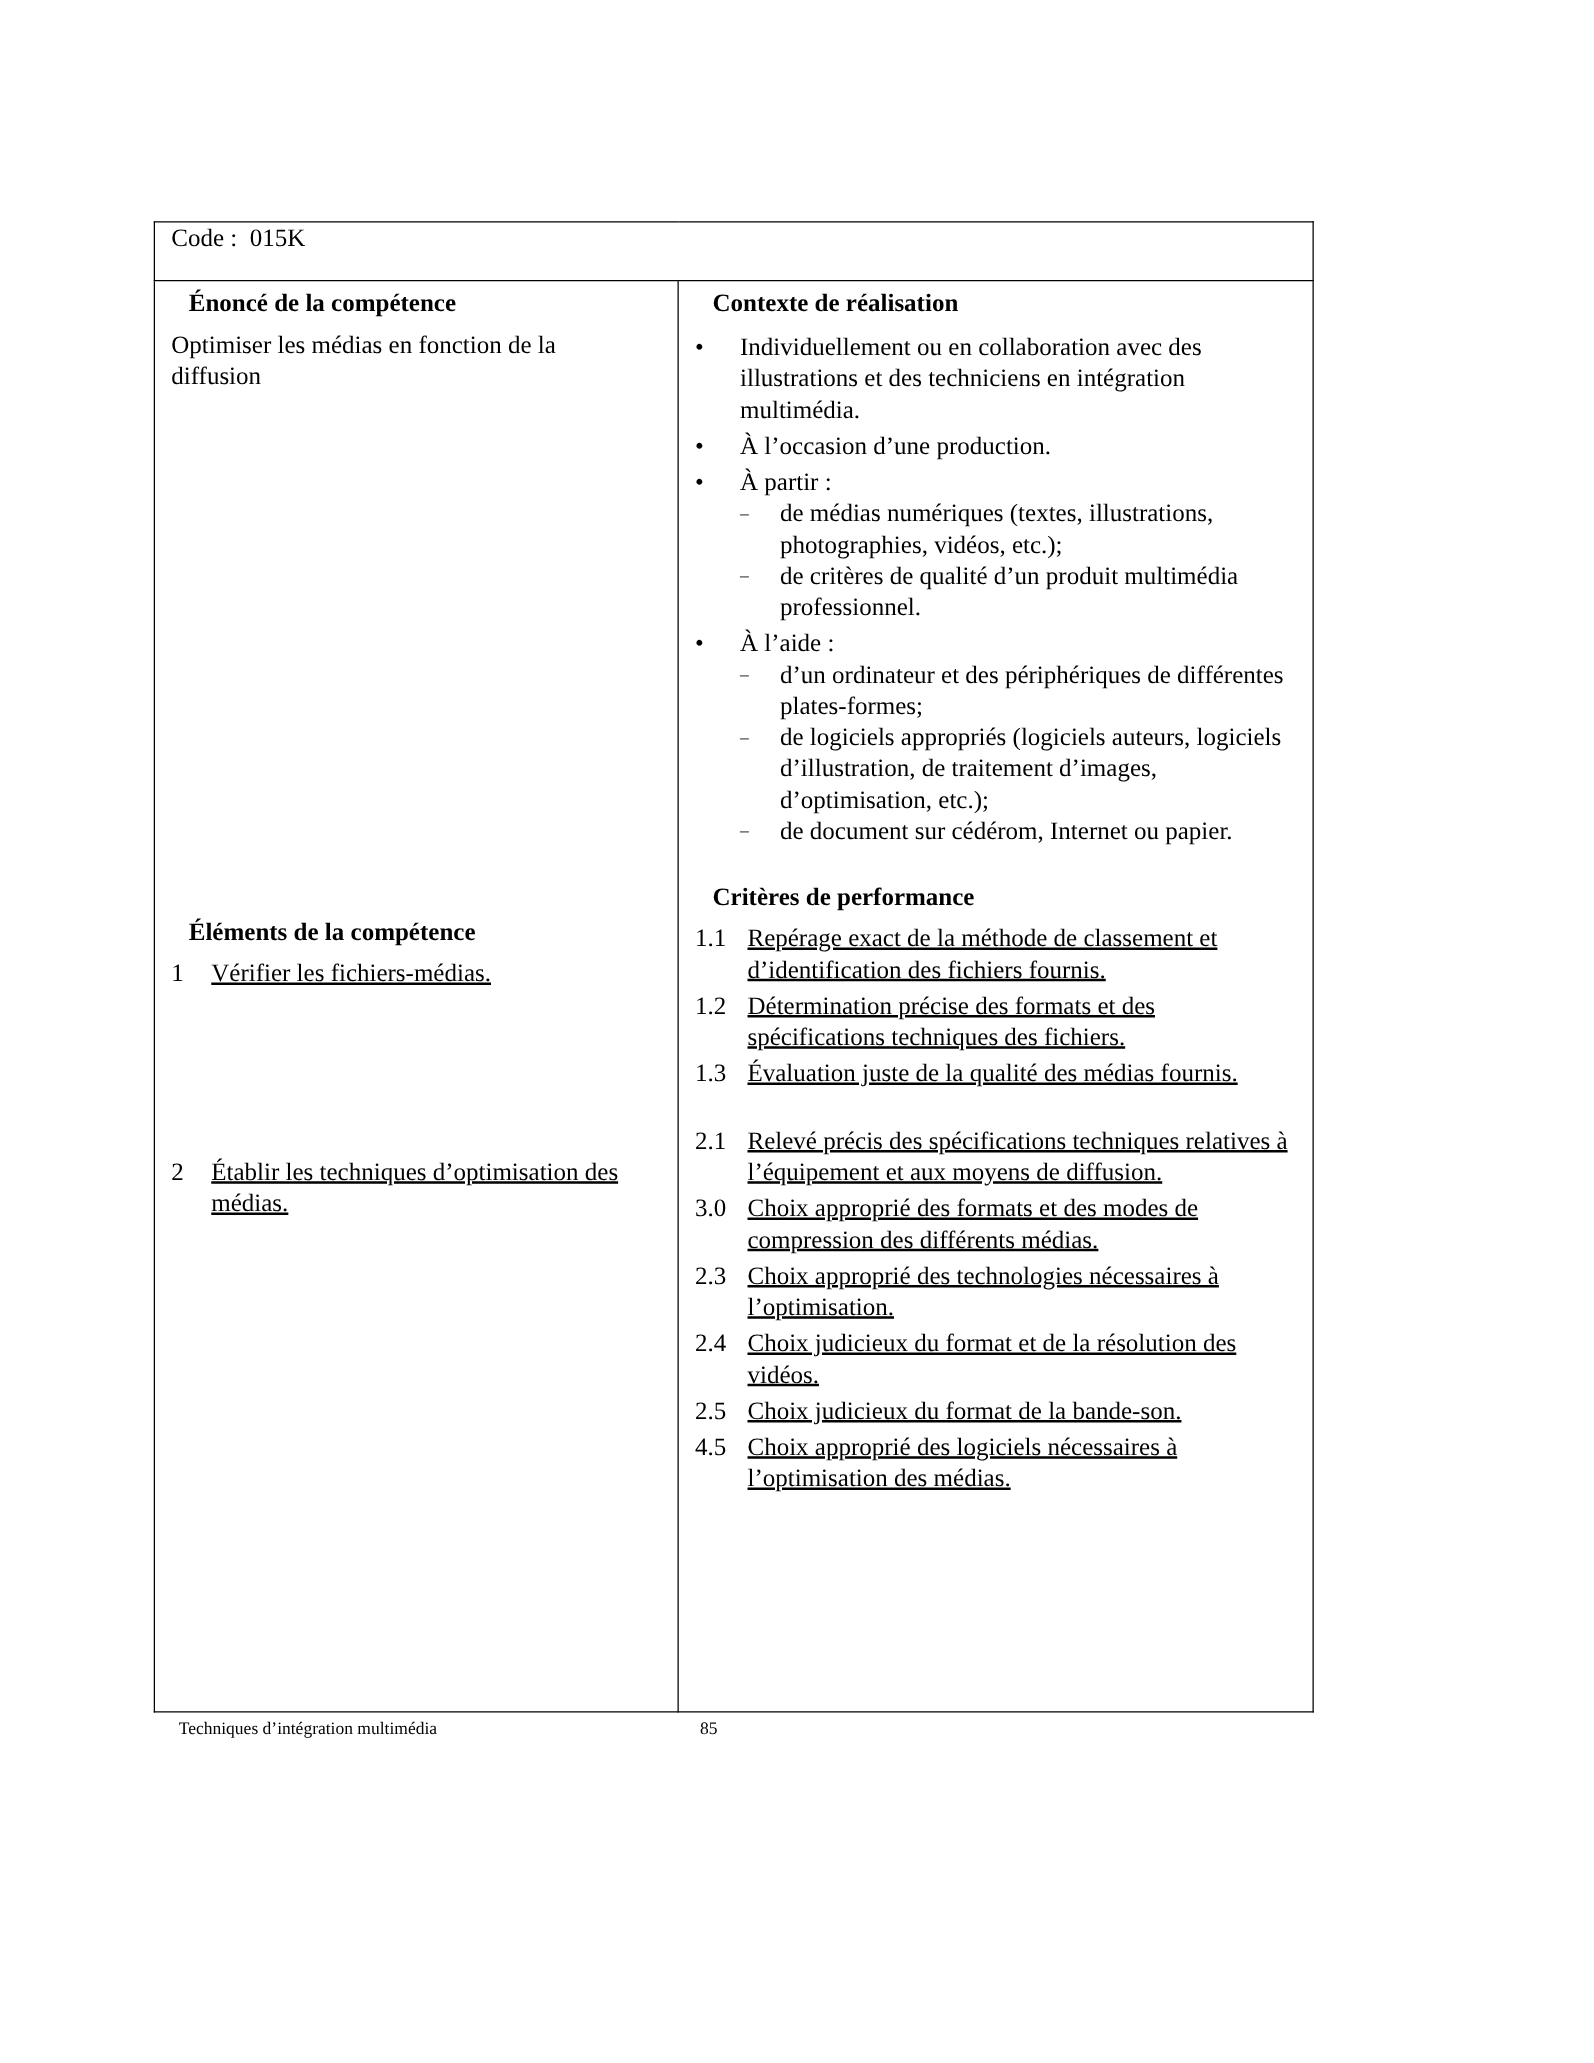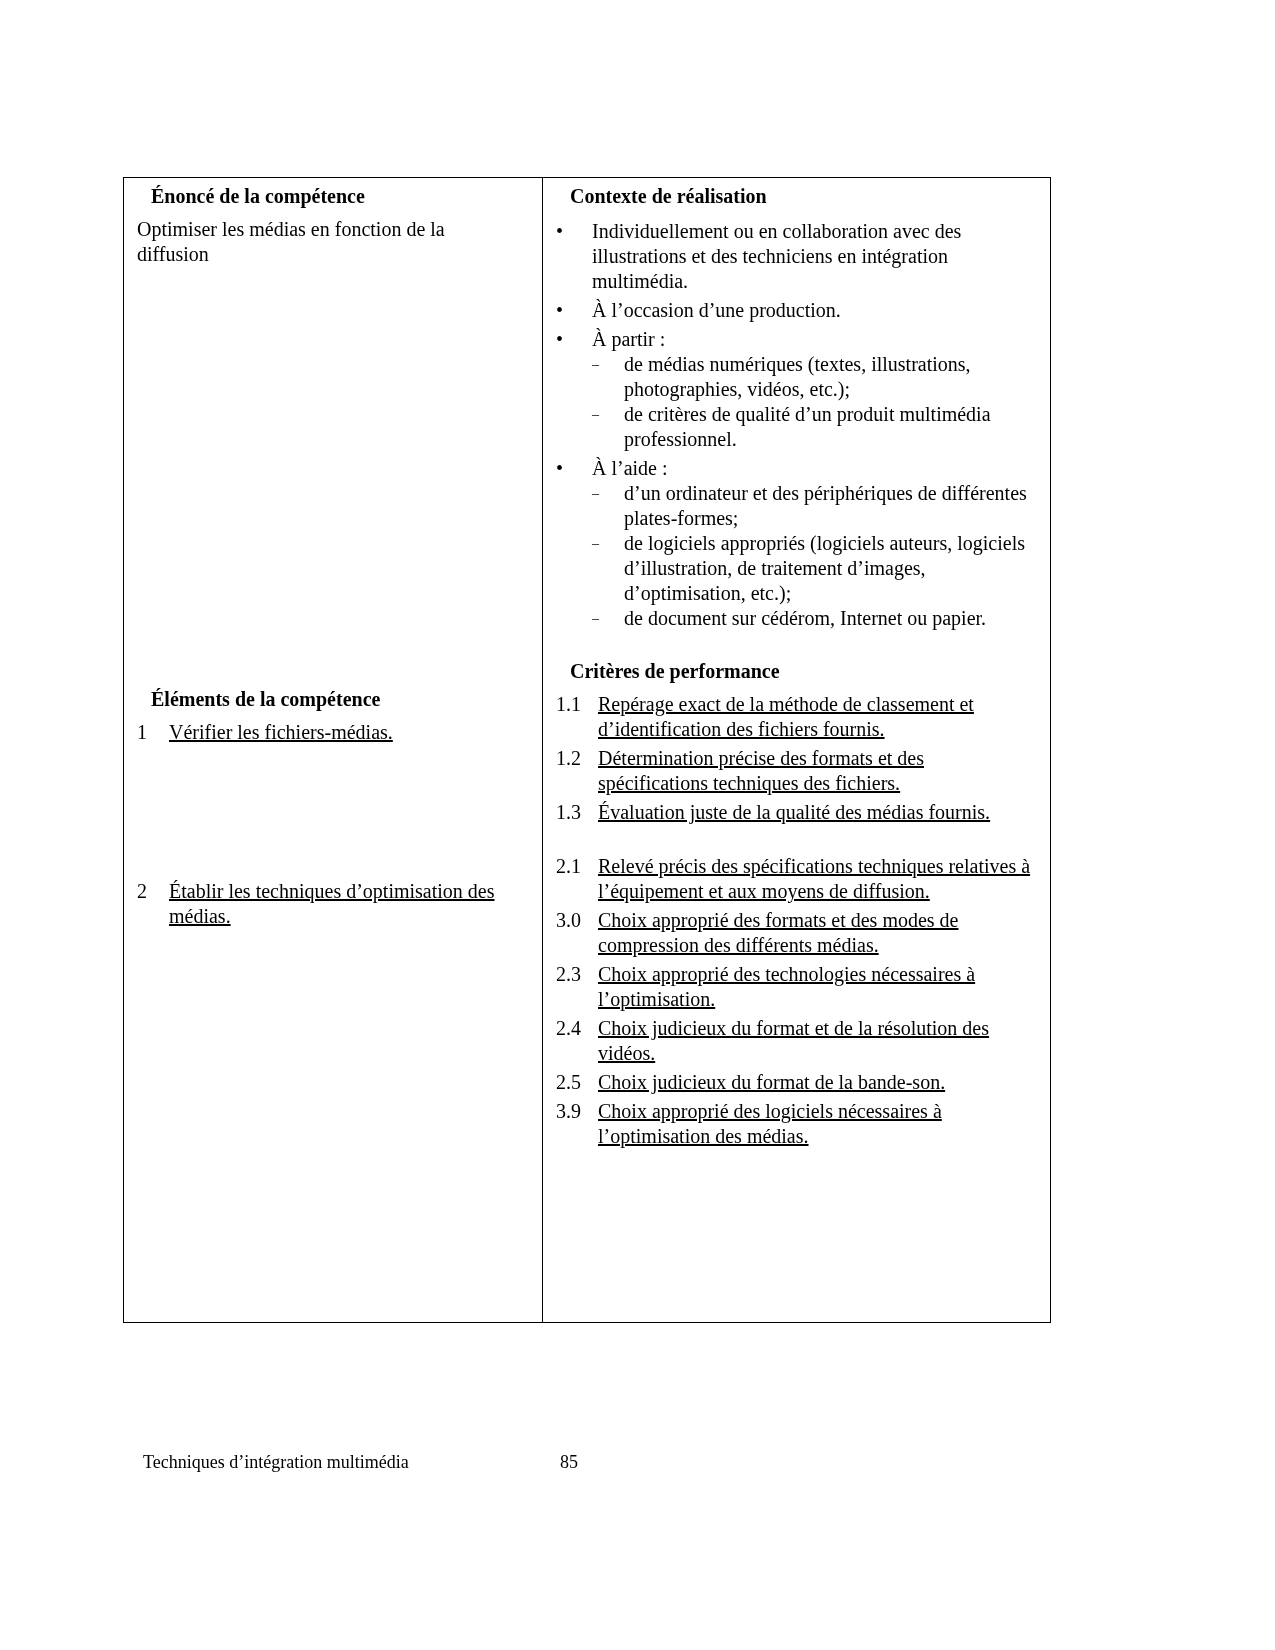--- a/index.html
+++ b/index.html
@@ -17,30 +17,36 @@
     .bullets { list-style: none; margin: 10px 0 0 0; padding: 0; }
     .bullets > li { position: relative; padding-left: 36px; margin-bottom: 4px; }
     .bullets > li > .dot { position: absolute; left: 0; top: 0; width: 36px; }
     .sub { list-style: none; margin: 0; padding: 0; }
     .sub > li { position: relative; padding-left: 32px; }
     .sub > li > .dash { position: absolute; left: 0; top: 0; font-size: 14px; }
     .numlist { list-style: none; margin: 0; padding: 0; }
     .numlist > li { position: relative; padding-left: 42px; margin-bottom: 4px; text-decoration: underline; }
     .numlist > li > .num { position: absolute; left: 0; top: 0; }
     .elist > li { padding-left: 32px; }
-    .footer { position: absolute; top: 1452px; font-size: 18px; }
+    .footer { position: absolute; top: 1376px; font-size: 14px; }
     .footer-title { left: 143px; }
     .footer-page { left: 560px; }
   </style>
 </head>
 <body>
 
 <div class="page">
   <table class="grid">
     <tbody>
+        <tr>
+      <td colspan="2" class="code-cell">
+        <span>Code :</span>&nbsp;
+        <span>015K</span>
+      </td>
+    </tr>
     <tr class="body-row">
       <td class="left-col">
         <div class="cell-inner">
           <p class="sec-title">Énoncé de la compétence</p>
           <p class="plain" style="padding-right:40px;">Optimiser les médias en fonction de la diffusion</p>
 
           <div style="height:420px;"></div>
 
           <p class="sec-title">Éléments de la compétence</p>
           <ul class="numlist elist">
@@ -136,21 +142,21 @@
             </li>
             <li>
               <span class="num">2.4</span>
               <span>Choix judicieux du format et de la résolution des vidéos.</span>
             </li>
             <li>
               <span class="num">2.5</span>
               <span>Choix judicieux du format de la bande-son.</span>
             </li>
             <li>
-              <span class="num">3.9</span>
+              <span class="num">4.5</span>
               <span>Choix approprié des logiciels nécessaires à l’optimisation des médias.</span>
             </li>
           </ul>
         </div>
       </td>
     </tr>
   </tbody>
     </table>
 
   <div class="footer footer-title">Techniques d’intégration multimédia</div>

